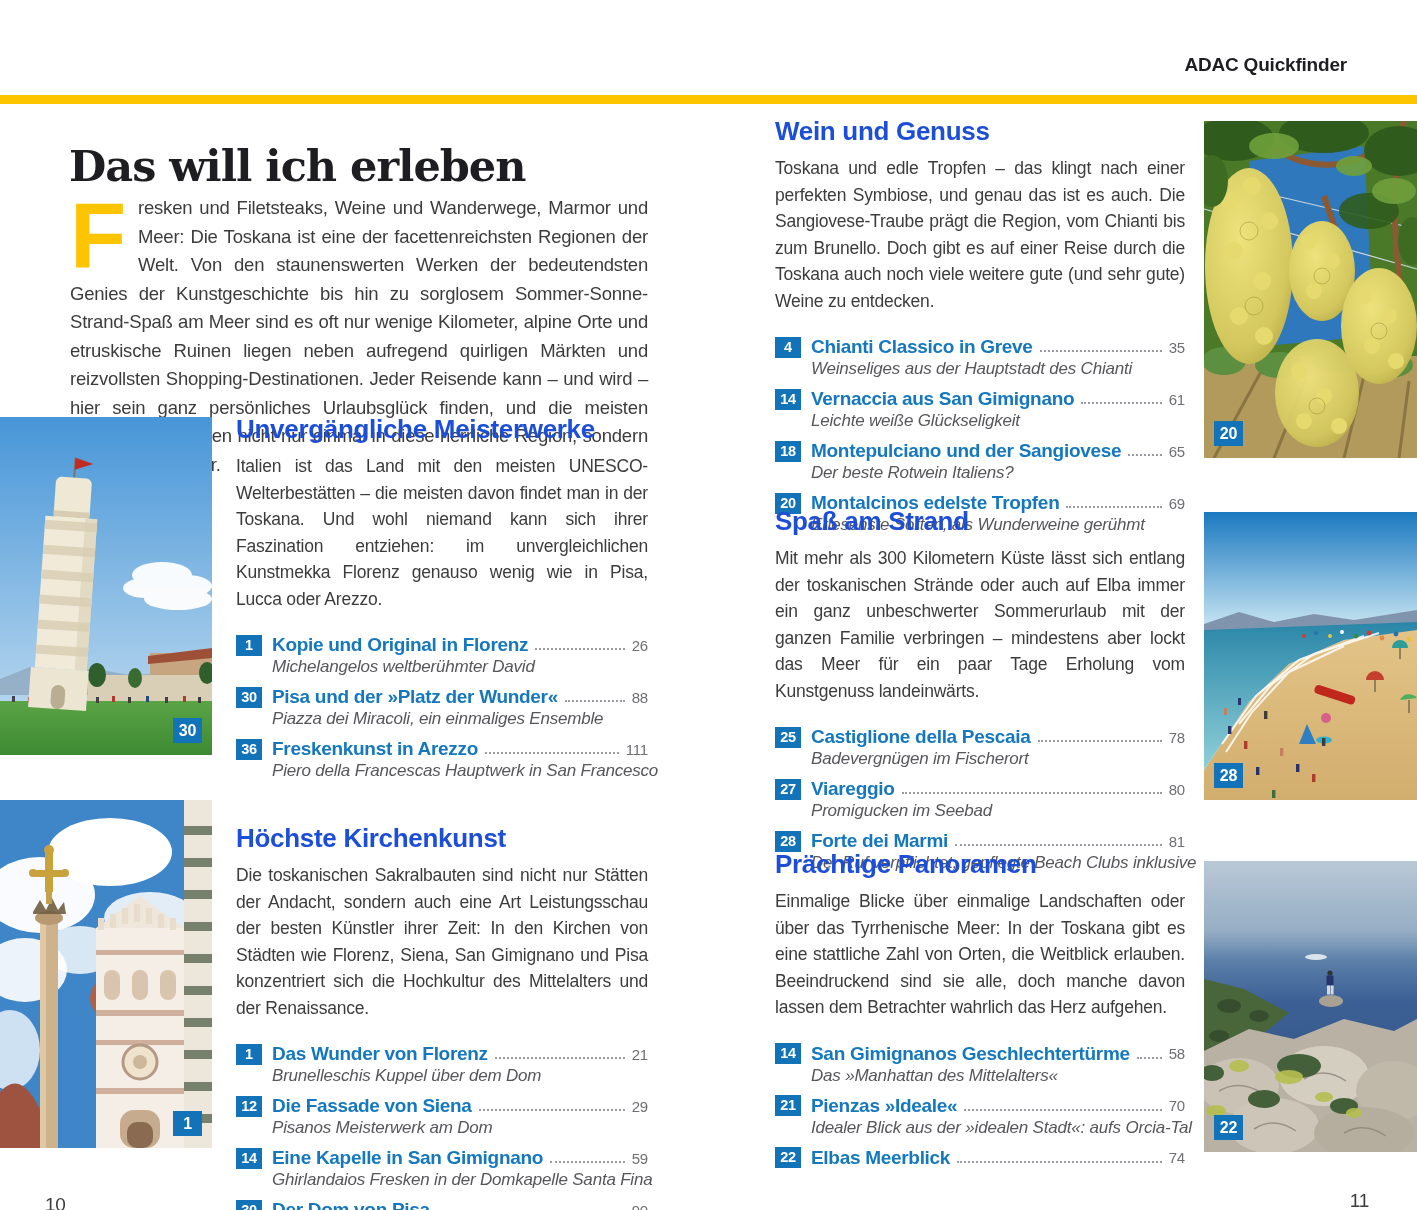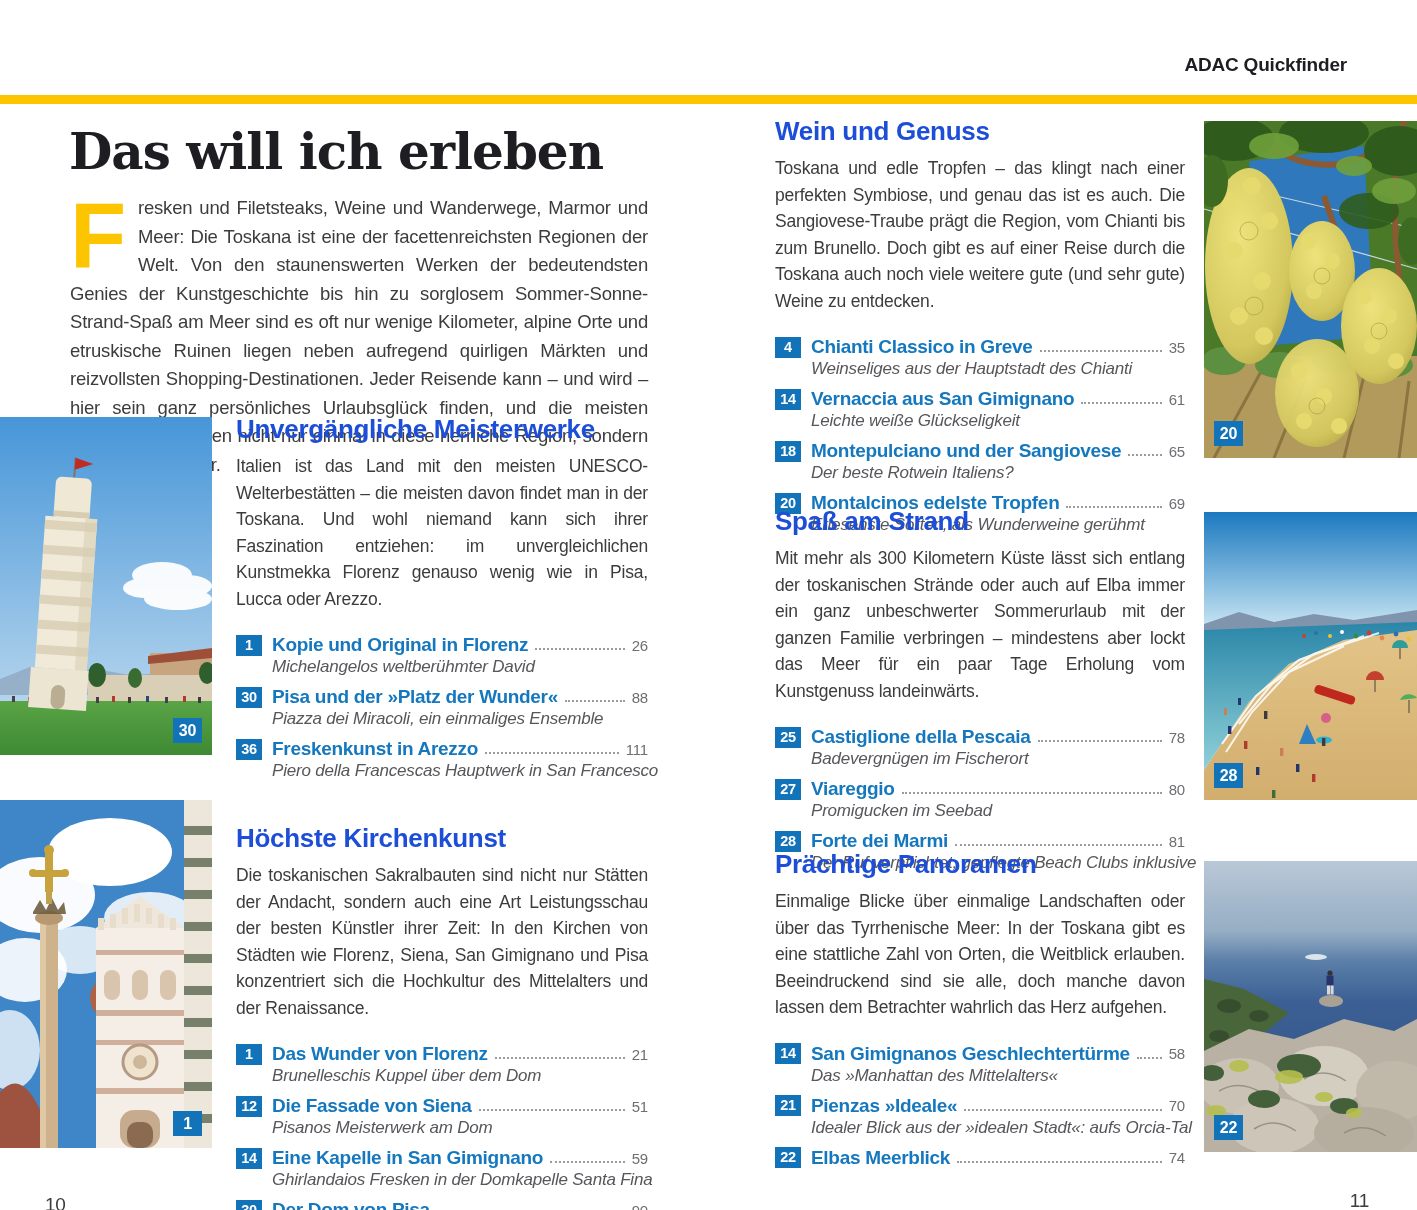--- a/index.html
+++ b/index.html
@@ -2,22 +2,22 @@
 <html><head>
 <meta charset="utf-8">
 <style>
   html,body{margin:0;padding:0;background:#ffffff;}
   .canvas{position:relative;width:1417px;height:1210px;background:#ffffff;overflow:hidden;
           font-family:"Liberation Sans",sans-serif;color:#3d3d3d;letter-spacing:-0.2px;margin-top:28px;}
   
   .brand{position:absolute;top:26px;right:70px;font-size:19px;font-weight:700;color:#1d1d22;}
   .accent-rule{position:absolute;top:67px;left:0;width:1417px;height:9px;background:#fdc400;}
   
-  .page-title{position:absolute;left:69px;top:94px;margin:0;font-family:"DejaVu Serif",serif;
-              font-weight:700;font-size:50px;letter-spacing:-1px;color:#1d1d22;}
+  .page-title{position:absolute;left:69px;top:113px;margin:0;font-family:"DejaVu Serif",serif;
+              font-weight:700;font-size:43px;letter-spacing:-1px;color:#1d1d22;}
   .intro{position:absolute;left:70px;top:166px;width:578px;margin:0;font-size:18.5px;
          line-height:28.5px;text-align:justify;color:#3c3c3c;}
   .dropcap{float:left;font-size:92px;line-height:74px;padding:4px 12px 0 0;color:#fdc400;
            font-weight:700;font-family:"Liberation Sans",sans-serif;}
   
   .toc-section{position:absolute;width:412px;}
   .toc-section h2{margin:0 0 8px;font-size:26px;font-weight:700;color:#1d4ed8;letter-spacing:-0.3px;}
   .sec-text{margin:0 0 22px;font-size:17.5px;line-height:26.5px;text-align:justify;color:#3c3c3c;}
   .entry{margin-bottom:9px;}
   .entry-line{display:flex;align-items:center;}
@@ -428,21 +428,21 @@
           <span class="leader"></span>
           <span class="entry-page">21</span>
         </div>
       <div class="entry-sub">Brunelleschis Kuppel über dem Dom</div>
     </div>
     <div class="entry">
       <div class="entry-line">
           <span class="badge">12</span>
           <span class="entry-title">Die Fassade von Siena</span>
           <span class="leader"></span>
-          <span class="entry-page">51</span>
+          <span class="entry-page">29</span>
         </div>
       <div class="entry-sub">Pisanos Meisterwerk am Dom</div>
     </div>
     <div class="entry">
       <div class="entry-line">
           <span class="badge">14</span>
           <span class="entry-title">Eine Kapelle in San Gimignano</span>
           <span class="leader"></span>
           <span class="entry-page">59</span>
         </div>

